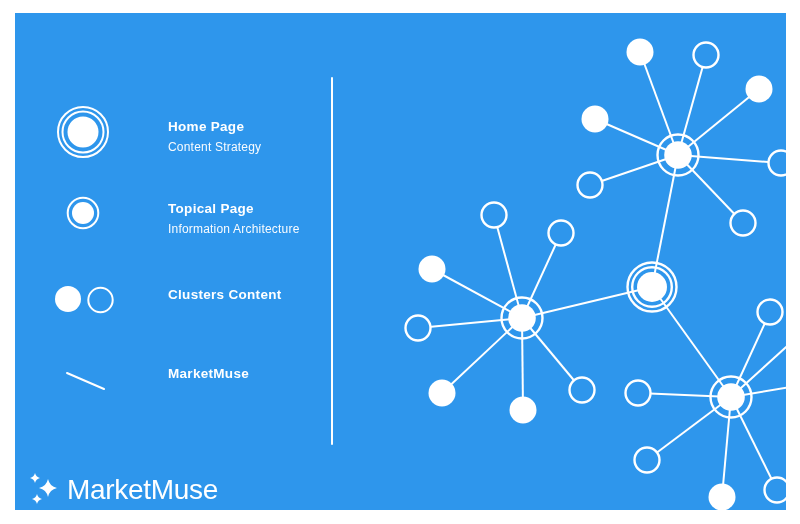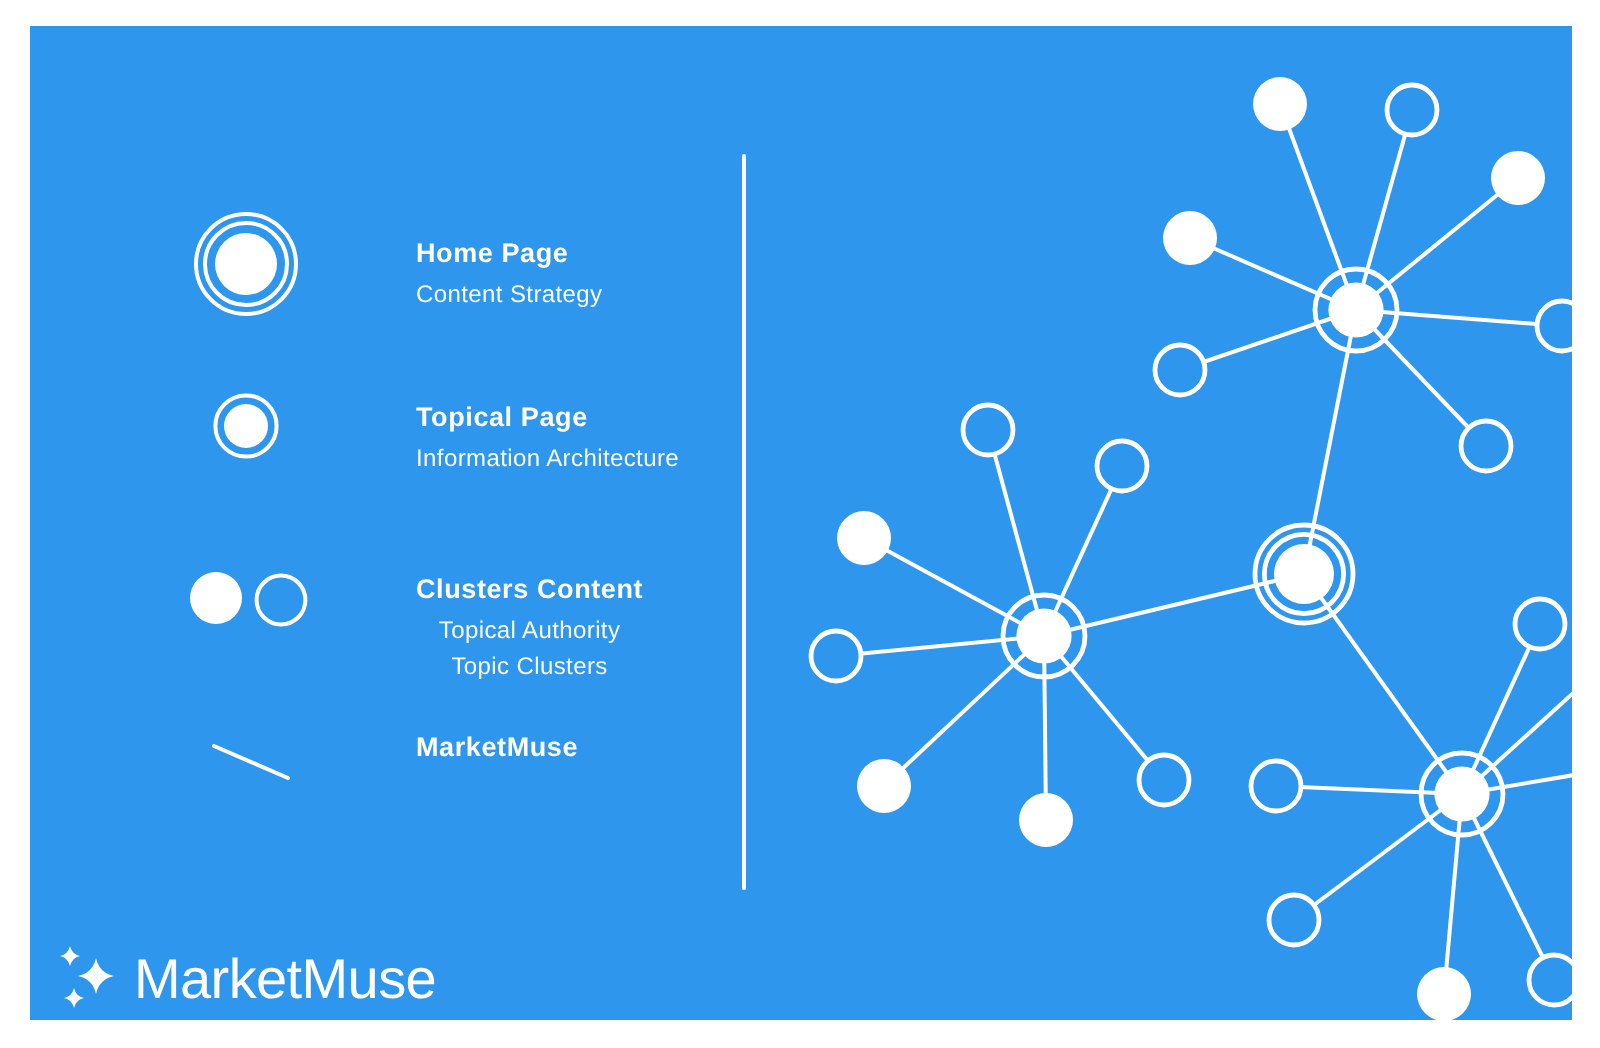--- a/index.html
+++ b/index.html
@@ -7,26 +7,26 @@
     width:800px;height:524px;
     background:#ffffff;
     font-family:"Liberation Sans", sans-serif;
     position:relative;
     overflow:hidden;
   }
   .canvas{position:absolute;left:0;top:0;width:800px;height:524px;}
   svg.net{position:absolute;left:0;top:0;width:800px;height:524px;display:block;}
 
   
-  .legend{position:absolute;left:0;top:0;width:360px;height:524px;color:#fff;margin-left:40px;}
+  .legend{position:absolute;left:0;top:0;width:360px;height:524px;color:#fff;}
   .legend-icon{position:absolute;display:block;}
   .legend-text{position:absolute;left:168px;}
   .legend-title{font-size:13.5px;font-weight:700;letter-spacing:.3px;line-height:16px;}
   .legend-sub{font-size:12px;font-weight:400;letter-spacing:.2px;line-height:18px;margin-top:3px;opacity:.97;}
-  .legend-sub div{white-space:nowrap;text-align:center;}
+  .legend-sub div{white-space:nowrap;}
   .divider{position:absolute;left:331px;top:77px;width:2px;height:368px;background:#ffffff;border-radius:1px;}
 
   
   .logo{position:absolute;left:28px;top:470px;height:40px;display:flex;align-items:center;color:#fff;}
   .logo-text{font-size:28px;font-weight:400;letter-spacing:-0.3px;margin-left:7px;}
 </style>
 </head>
 <body>
 
 <div class="canvas">
@@ -118,24 +118,20 @@
         <div>Information Architecture</div>
       </div>
     </div>
 
     <svg class="legend-icon" style="left:54px;top:284px" width="66" height="34" viewBox="0 0 66 34">
       <circle cx="14" cy="15" r="13" fill="#fff"></circle>
       <circle cx="46.5" cy="16" r="12.2" fill="none" stroke="#fff" stroke-width="2"></circle>
     </svg>
     <div class="legend-text" style="top:287px">
       <div class="legend-title">Clusters Content</div>
-      <div class="legend-sub">
-        <div>Topical Authority</div>
-        <div>Topic Clusters</div>
-      </div>
     </div>
 
     <svg class="legend-icon" style="left:62px;top:368px" width="50" height="28" viewBox="0 0 50 28">
       <line x1="5" y1="5" x2="42" y2="21" stroke="#fff" stroke-width="2" stroke-linecap="round"></line>
     </svg>
     <div class="legend-text" style="top:366px">
       <div class="legend-title">MarketMuse</div>
     </div>
 
     <div class="divider"></div>

